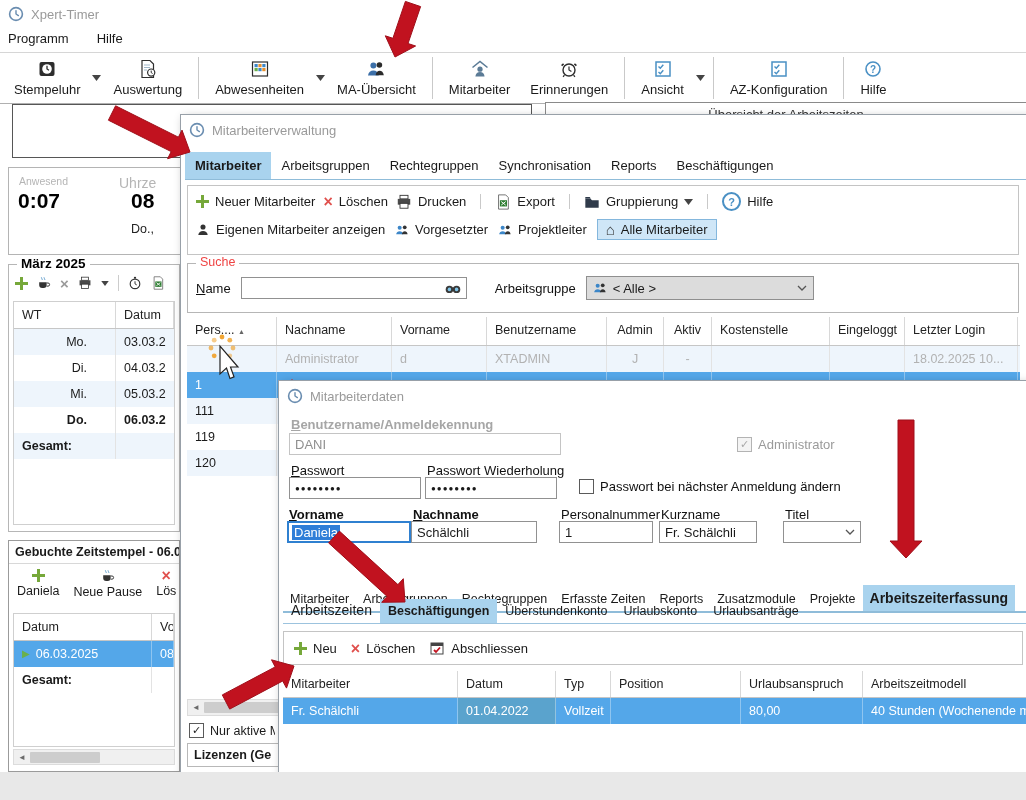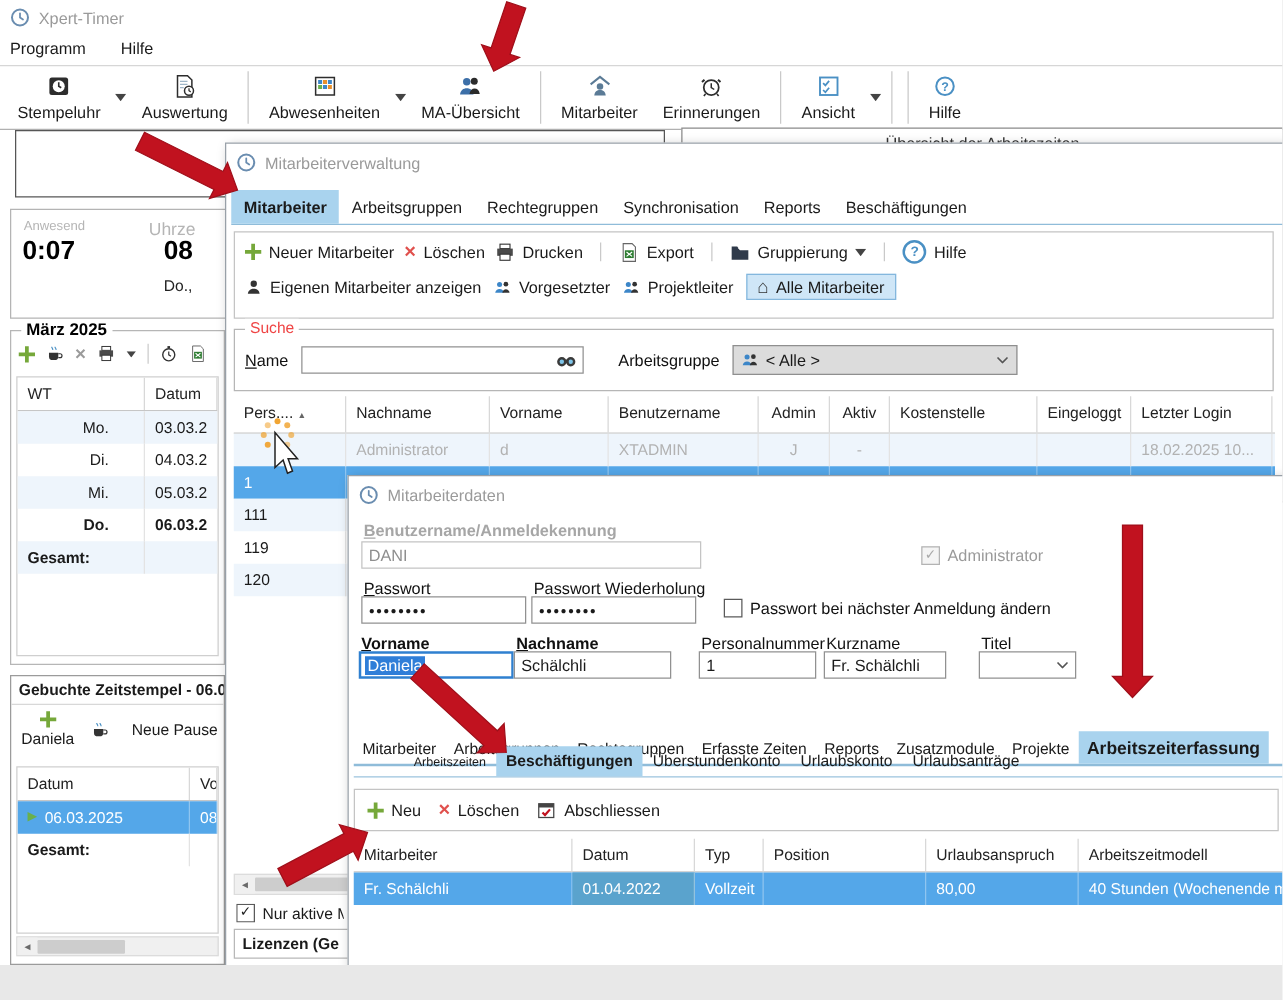--- a/index.html
+++ b/index.html
@@ -167,20 +167,28 @@
         <path d="M5.5 13l1.8 1.8 3-3.6" stroke="#4a90c4" stroke-width="1.4" fill="none"></path>
       </svg>
       <span>Ansicht</span>
     </div>
     <span class="caret">
       <svg width="9" height="6" viewBox="0 0 9 6">
           <path d="M0 0h9L4.5 6z" fill="#444"></path>
         </svg>
     </span>
     <div class="vsep"></div>
+    <div class="mbtn">
+      <svg class="i20" viewBox="0 0 20 20">
+        <rect x="3" y="3" width="14" height="14" fill="#fff" stroke="#4a90c4" stroke-width="1.5"></rect>
+        <path d="M5.5 7.5l1.8 1.8 3-3.6" stroke="#4a90c4" stroke-width="1.4" fill="none"></path>
+        <path d="M5.5 13l1.8 1.8 3-3.6" stroke="#4a90c4" stroke-width="1.4" fill="none"></path>
+      </svg>
+      <span>AZ-Konfiguration</span>
+    </div>
     <div class="vsep"></div>
     <div class="mbtn">
       <svg class="i20" viewBox="0 0 20 20">
         <circle cx="10" cy="10" r="7" fill="none" stroke="#4a90c4" stroke-width="1.6"></circle>
         <text x="10" y="14" text-anchor="middle" font-size="10" font-weight="bold" fill="#4a90c4" font-family="Liberation Sans,sans-serif">?</text>
       </svg>
       <span>Hilfe</span>
     </div>
   </div>
 
@@ -256,21 +264,21 @@
     </div>
   </div>
 
   <div class="abs" style="left:8px;top:540px;width:170px;height:230px;border:1px solid #9b9b9b;background:#fff;overflow:hidden;">
     <div style="padding:4px 6px;font-weight:bold;font-size:12.5px;border-bottom:1px solid #d8d8d8;white-space:nowrap;">Gebuchte Zeitstempel - 06.0</div>
     <div style="display:flex;gap:14px;padding:5px 8px 4px 8px;white-space:nowrap;">
       <div style="display:flex;flex-direction:column;align-items:center;gap:2px;font-size:12.5px;">
         <span class="plus"></span>
         <span>Daniela</span>
       </div>
-      <div style="display:flex;flex-direction:row;align-items:center;gap:18px;font-size:12.5px;">
+      <div style="display:flex;flex-direction:column;align-items:center;gap:2px;font-size:12.5px;">
         <svg class="i14" viewBox="0 0 16 16">
           <path d="M2.5 7h8.5v3.4a3.4 3.4 0 01-3.4 3.4H5.9a3.4 3.4 0 01-3.4-3.4z" fill="#333"></path>
           <path d="M11 8h1.6a1.8 1.8 0 010 3.6H11" stroke="#333" stroke-width="1.1" fill="none"></path>
           <path d="M5 1.5c0 1.4 1 1.4 1 3M8 1.5c0 1.4 1 1.4 1 3" stroke="#4a90c4" stroke-width="1" fill="none"></path>
         </svg>
         <span>Neue Pause</span>
       </div>
       <div style="display:flex;flex-direction:column;align-items:center;gap:2px;font-size:12.5px;">
         <span class="xred">×</span>
         <span>Lös</span>
@@ -558,21 +566,21 @@
       <span class="tab" style="font-size:12.5px;padding:5px 7px;">Mitarbeiter</span>
       <span class="tab" style="font-size:12.5px;padding:5px 7px;">Arbeitsgruppen</span>
       <span class="tab" style="font-size:12.5px;padding:5px 7px;">Rechtegruppen</span>
       <span class="tab" style="font-size:12.5px;padding:5px 7px;">Erfasste Zeiten</span>
       <span class="tab" style="font-size:12.5px;padding:5px 7px;">Reports</span>
       <span class="tab" style="font-size:12.5px;padding:5px 7px;">Zusatzmodule</span>
       <span class="tab" style="font-size:12.5px;padding:5px 7px;">Projekte</span>
       <span class="tab active" style="font-size:14px;padding:5px 7px;margin-top:22px;">Arbeitszeiterfassung</span>
     </div>
     <div class="tabs" style="position:absolute;left:4px;top:216px;right:0;border-bottom:1px solid #9cc3de;">
-      <span class="tab" style="font-size:10px;padding:5px 8px;margin-left:40px;">Arbeitszeiten</span>
+      <span class="tab" style="font-size:14px;padding:5px 8px;">Arbeitszeiten</span>
       <span class="tab active" style="font-size:12.5px;padding:5px 8px;">Beschäftigungen</span>
       <span class="tab" style="font-size:12.5px;padding:5px 8px;">Überstundenkonto</span>
       <span class="tab" style="font-size:12.5px;padding:5px 8px;">Urlaubskonto</span>
       <span class="tab" style="font-size:12.5px;padding:5px 8px;">Urlaubsanträge</span>
     </div>
     <div style="position:absolute;left:4px;top:250px;width:740px;height:34px;border:1px solid #c4c4c4;box-sizing:border-box;display:flex;align-items:center;gap:14px;padding:0 10px;">
       <div class="tbtn">
         <span class="plus"></span>
         <span>Neu</span>
       </div>

